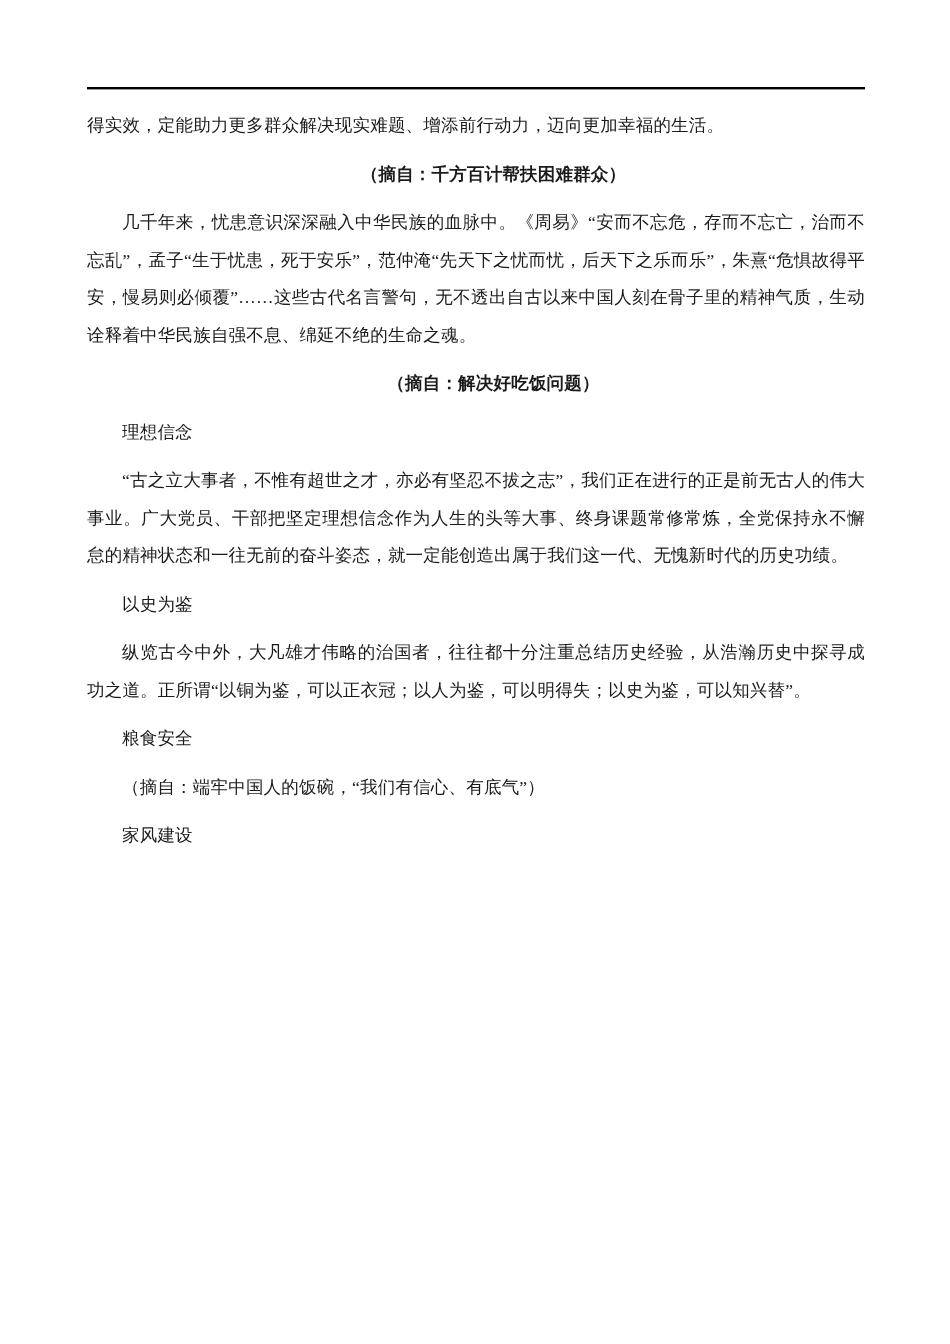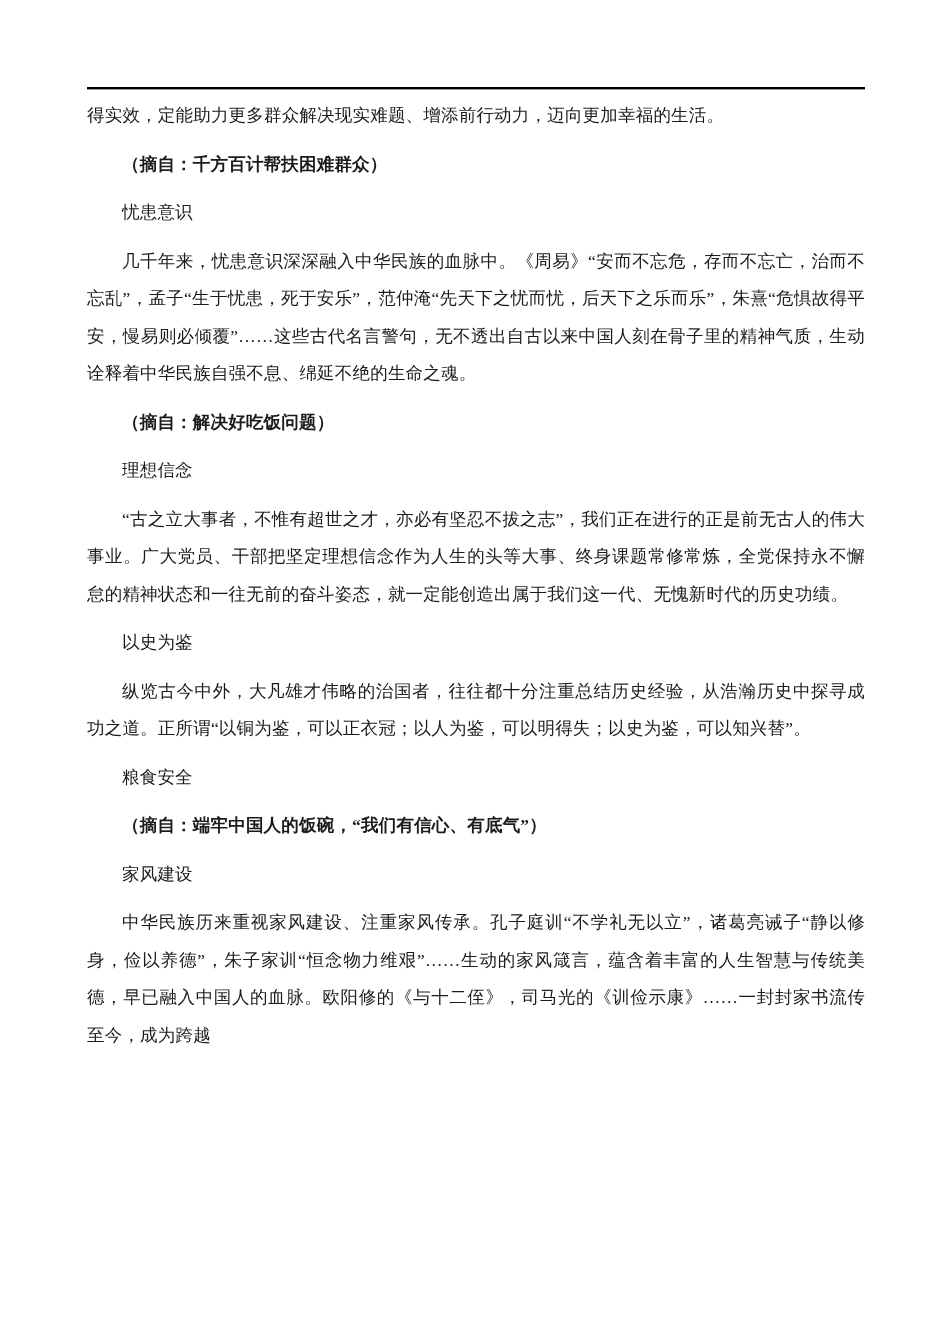--- a/index.html
+++ b/index.html
@@ -21,61 +21,59 @@
     left: 87px;
     top: 87px;
     width: 778px;
     height: 2px;
     background: #000000;
     border-bottom: 1px solid #9a9a9a;
   }
   .content {
     position: absolute;
     left: 87px;
-    top: 97px;
+    top: 107px;
     width: 778px;
   }
   .block {
     margin: 11px 0 0 0;
     font-size: 17.5px;
     line-height: 37.5px;
     text-align: justify;
     text-indent: 2em;
     letter-spacing: 0.2px;
     word-break: break-all;
   }
   .block:first-child { margin-top: 0; }
   .paragraph-continuation {
     text-indent: 0;
   }
   .source-bold {
     font-weight: bold;
-    text-align: left;
+    text-align: center;
   }
   .source-regular {
-    font-weight: bold;
+    font-weight: normal;
     text-align: left;
   }
   .heading {
     text-align: left;
   }
 </style>
 </head>
 <body>
 
 <div class="page">
   <div class="header-rule"></div>
   <div class="content" id="content">
       <p class="block paragraph-continuation">得实效，定能助力更多群众解决现实难题、增添前行动力，迈向更加幸福的生活。</p>
       <p class="block source-bold">（摘自：千方百计帮扶困难群众）</p>
-      <p class="block heading">忧患意识</p>
       <p class="block paragraph">几千年来，忧患意识深深融入中华民族的血脉中。《周易》“安而不忘危，存而不忘亡，治而不忘乱”，孟子“生于忧患，死于安乐”，范仲淹“先天下之忧而忧，后天下之乐而乐”，朱熹“危惧故得平安，慢易则必倾覆”……这些古代名言警句，无不透出自古以来中国人刻在骨子里的精神气质，生动诠释着中华民族自强不息、绵延不绝的生命之魂。</p>
       <p class="block source-bold">（摘自：解决好吃饭问题）</p>
       <p class="block heading">理想信念</p>
       <p class="block paragraph">“古之立大事者，不惟有超世之才，亦必有坚忍不拔之志”，我们正在进行的正是前无古人的伟大事业。广大党员、干部把坚定理想信念作为人生的头等大事、终身课题常修常炼，全党保持永不懈怠的精神状态和一往无前的奋斗姿态，就一定能创造出属于我们这一代、无愧新时代的历史功绩。</p>
       <p class="block heading">以史为鉴</p>
       <p class="block paragraph">纵览古今中外，大凡雄才伟略的治国者，往往都十分注重总结历史经验，从浩瀚历史中探寻成功之道。正所谓“以铜为鉴，可以正衣冠；以人为鉴，可以明得失；以史为鉴，可以知兴替”。</p>
       <p class="block heading">粮食安全</p>
       <p class="block source-regular">（摘自：端牢中国人的饭碗，“我们有信心、有底气”）</p>
       <p class="block heading">家风建设</p>
-      <p class="block paragraph">中华民族历来重视家风建设、注重家风传承。孔子庭训“不学礼无以立”，诸葛亮诫子“静以修身，俭以养德”，朱子家训“恒念物力维艰”……生动的家风箴言，蕴含着丰富的人生智慧与传统美德，早已融入中国人的血脉。欧阳修的《与十二侄》，司马光的《训俭示康》……一封封家书流传至今，成为跨越</p>
     </div>
 </div>
 
 </body></html>

